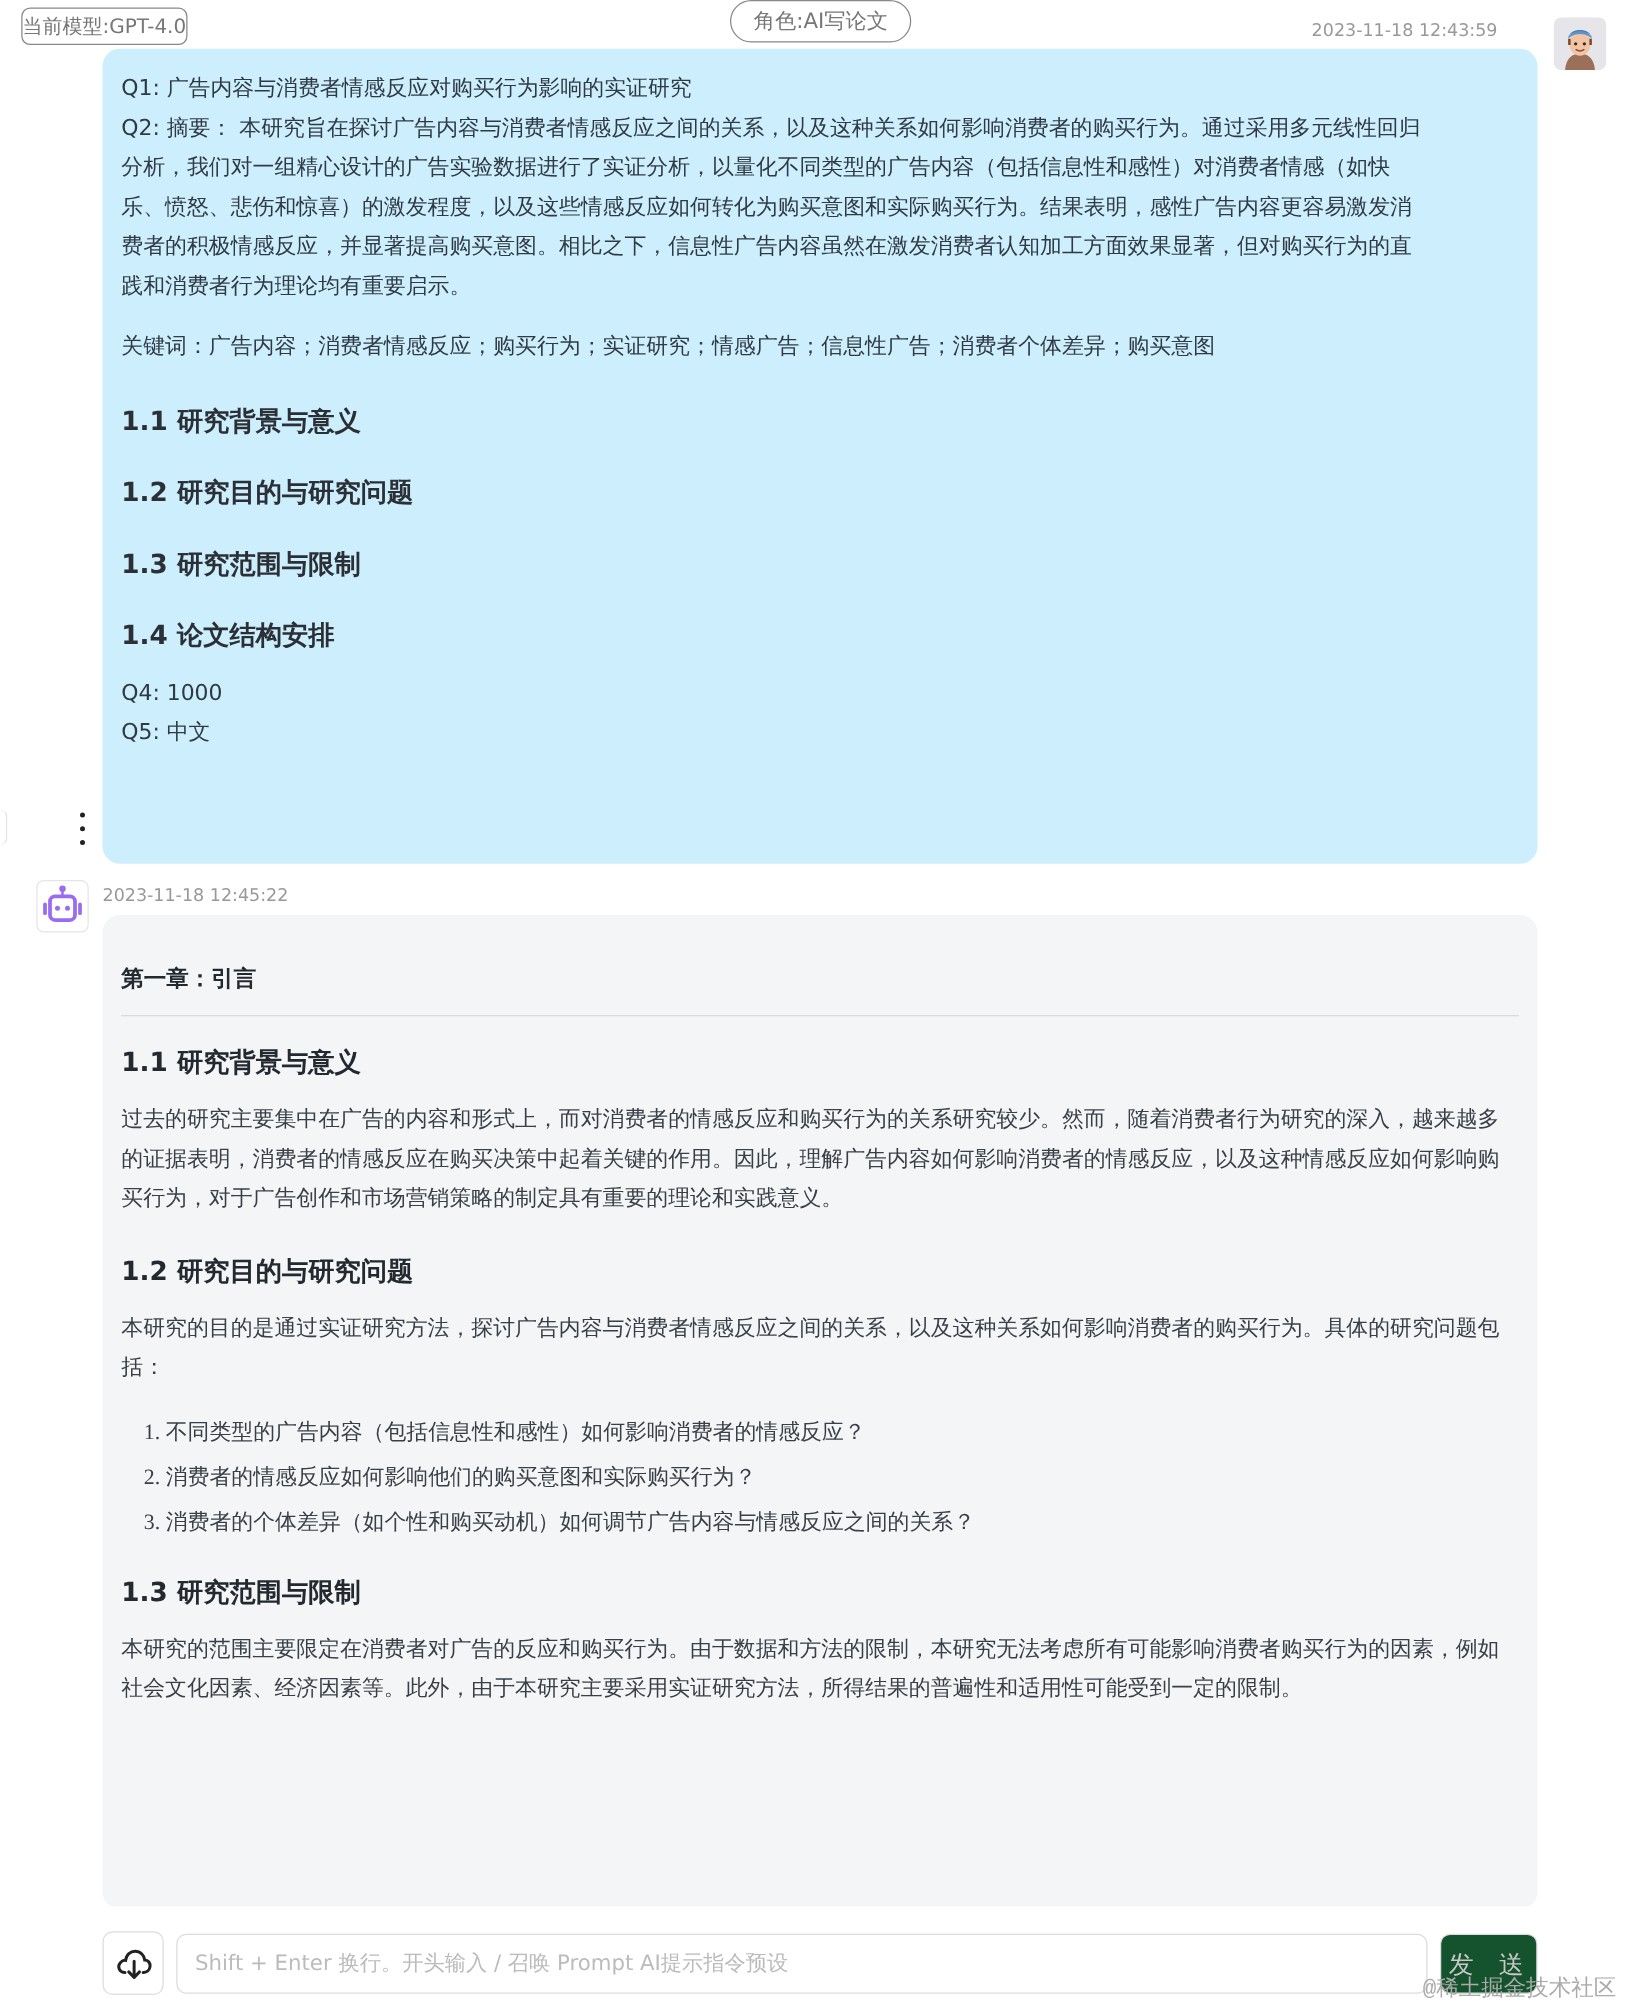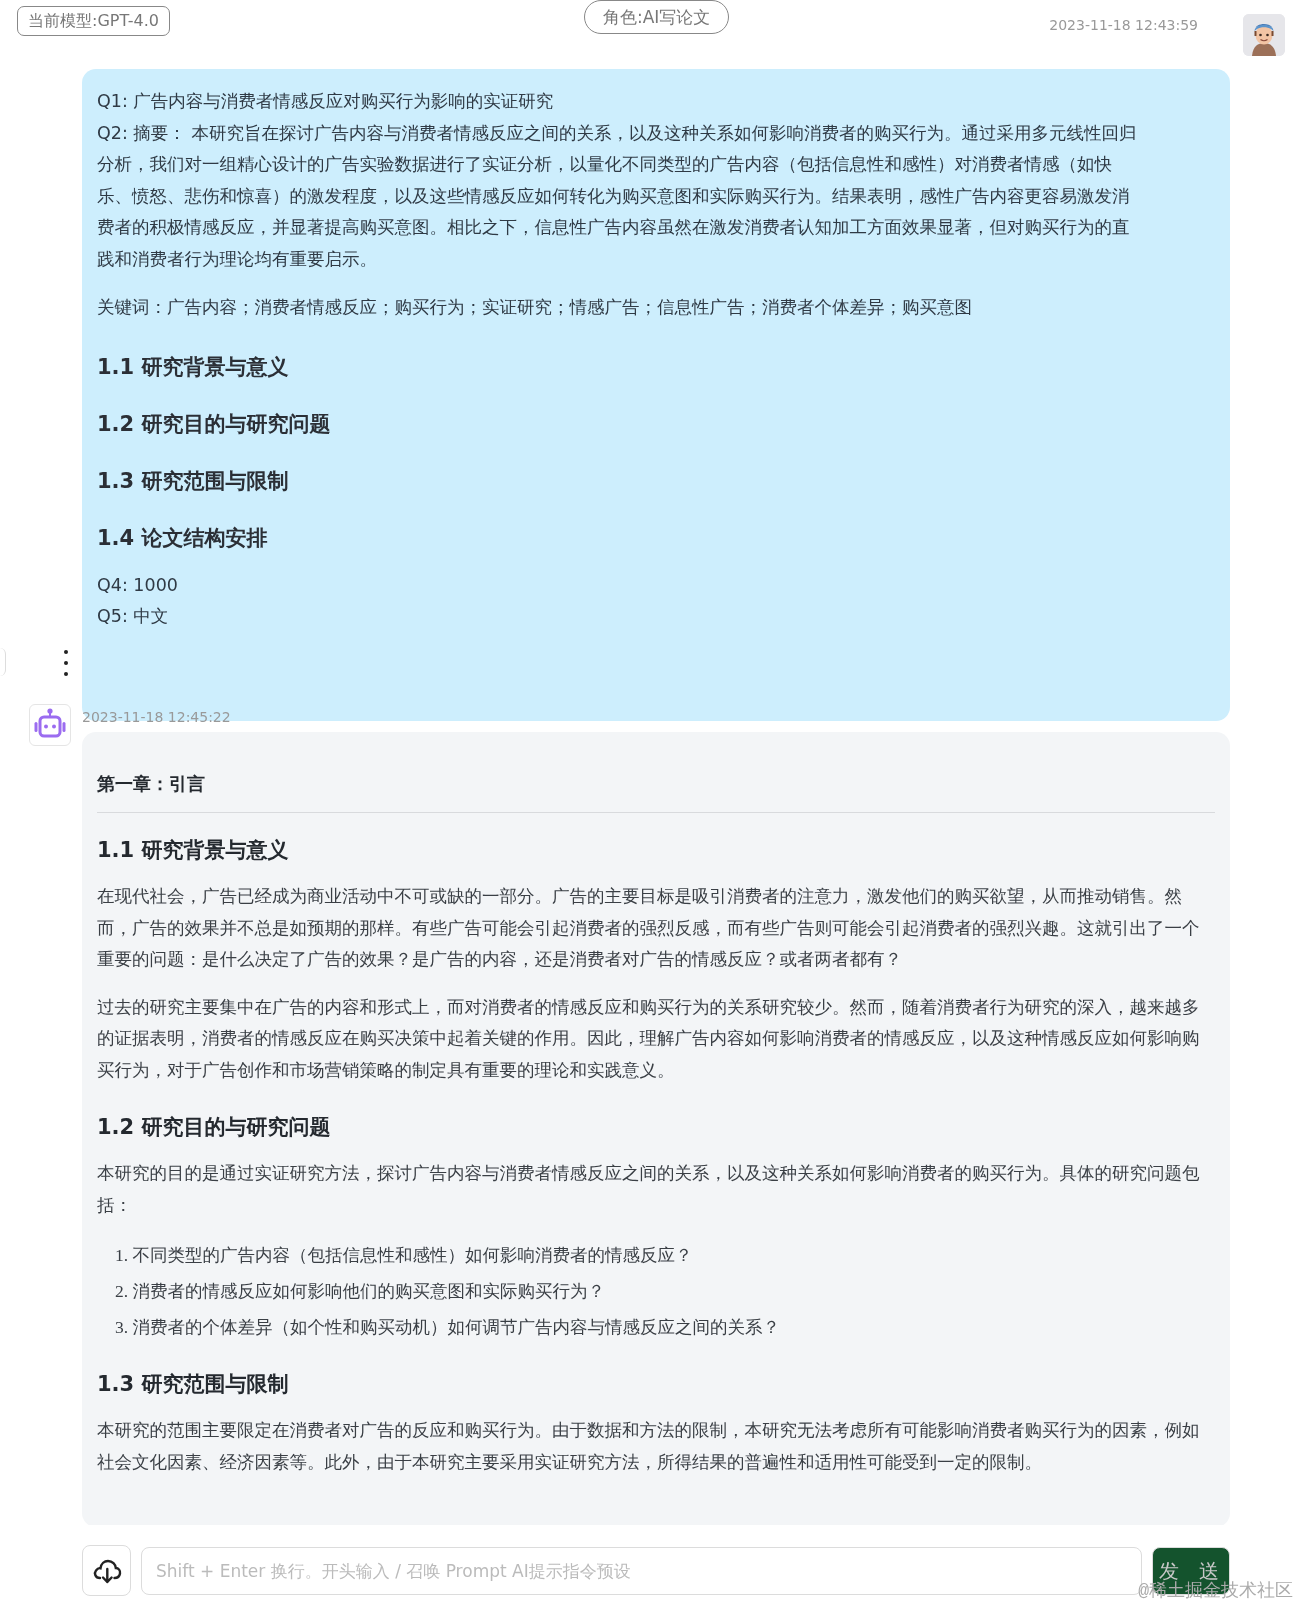--- a/index.html
+++ b/index.html
@@ -7,21 +7,21 @@
       width: 1305px; height: 1612px; overflow: hidden;
       background: #ffffff;
       font-family: "DejaVu Sans", "Liberation Sans", sans-serif;
       color: #333;
     }
     .page { position: relative; width: 1305px; height: 1612px; }
 
     
     .model-tag {
       position: absolute; left: 17px; top: 6px;
-      height: 30px; padding: 0 10px;
+      height: 30px; padding: 0 0;
       border: 1px solid #888; border-radius: 7px;
       font-size: 16px; line-height: 28px; color: #777;
       background: #fff;
     }
     .role-tag {
       position: absolute; left: 584px; top: 0px;
       height: 34px; padding: 0 18px;
       border: 1px solid #888; border-radius: 17px;
       font-size: 17px; line-height: 32px; color: #777;
       background: #fff;
@@ -35,21 +35,21 @@
     .user-avatar {
       position: absolute; left: 1243px; top: 14px;
       width: 42px; height: 42px; border-radius: 6px;
       background: #e8e8ec; overflow: hidden;
     }
     .user-bubble {
       position: absolute; left: 82px; top: 39px;
       width: 1148px; height: 652px;
       background: #cdeefd; border-radius: 14px;
       padding: 17px 15px 0 15px;
-      font-size: 17.5px; color: #2f3a45; margin-top: 30px;
+      font-size: 17.5px; color: #2f3a45;
     }
     .user-bubble .line { line-height: 31.5px; white-space: nowrap; }
     .user-bubble .gap { height: 17px; }
     .user-bubble h4 {
       font-size: 21px; font-weight: bold; color: #2b2f36;
       line-height: 30px;
     }
     .more-icon {
       position: absolute; left: 60px; top: 650px;
       width: 12px; height: 26px;
@@ -183,21 +183,20 @@
       <circle cx="16" cy="21.5" r="2" fill="#9b6cf0"></circle>
       <circle cx="24" cy="21.5" r="2" fill="#9b6cf0"></circle>
     </svg>
   </div>
   <div class="bot-time">2023-11-18 12:45:22</div>
 
   <div class="bot-bubble">
     <h2>第一章：引言</h2>
 
     <h3>1.1 研究背景与意义</h3>
-    <p>在现代社会，广告已经成为商业活动中不可或缺的一部分。广告的主要目标是吸引消费者的注意力，激发他们的购买欲望，从而推动销售。然而，广告的效果并不总是如预期的那样。有些广告可能会引起消费者的强烈反感，而有些广告则可能会引起消费者的强烈兴趣。这就引出了一个重要的问题：是什么决定了广告的效果？是广告的内容，还是消费者对广告的情感反应？或者两者都有？</p>
     <p style="margin-bottom:26px">过去的研究主要集中在广告的内容和形式上，而对消费者的情感反应和购买行为的关系研究较少。然而，随着消费者行为研究的深入，越来越多的证据表明，消费者的情感反应在购买决策中起着关键的作用。因此，理解广告内容如何影响消费者的情感反应，以及这种情感反应如何影响购买行为，对于广告创作和市场营销策略的制定具有重要的理论和实践意义。</p>
 
     <h3>1.2 研究目的与研究问题</h3>
     <p>本研究的目的是通过实证研究方法，探讨广告内容与消费者情感反应之间的关系，以及这种关系如何影响消费者的购买行为。具体的研究问题包括：</p>
     <ol>
       <li>1. 不同类型的广告内容（包括信息性和感性）如何影响消费者的情感反应？</li>
       <li>2. 消费者的情感反应如何影响他们的购买意图和实际购买行为？</li>
       <li>3. 消费者的个体差异（如个性和购买动机）如何调节广告内容与情感反应之间的关系？</li>
     </ol>
 

